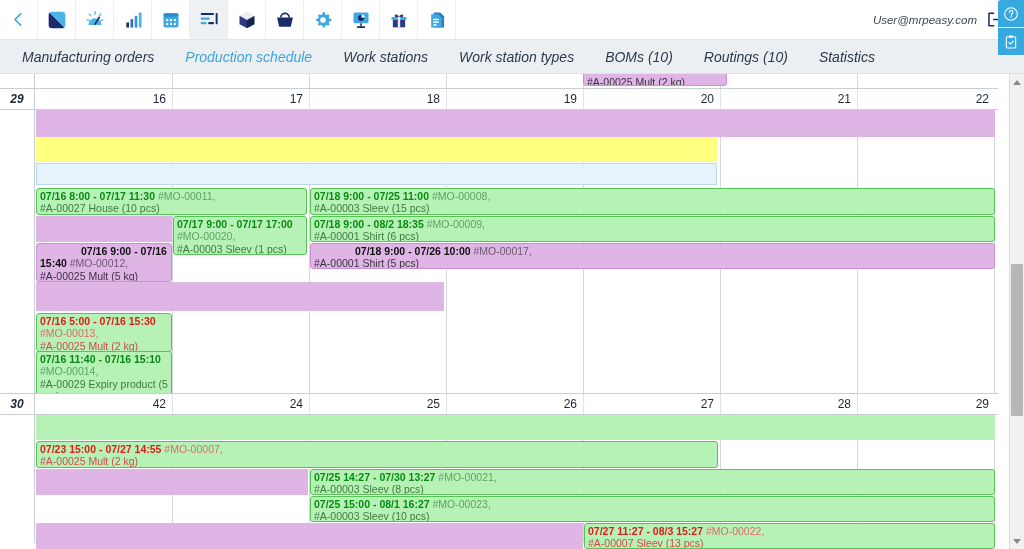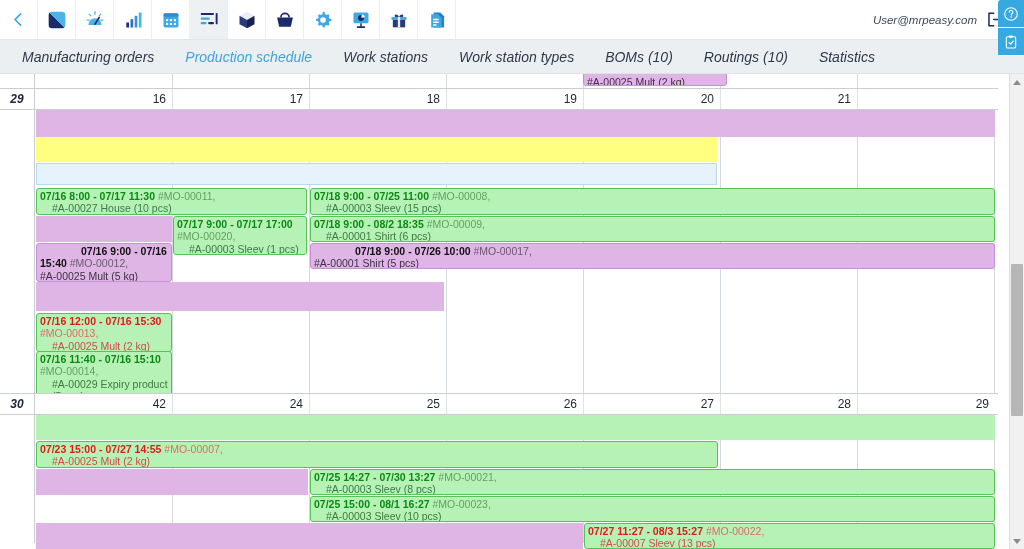--- a/index.html
+++ b/index.html
@@ -93,21 +93,21 @@
     border-radius:3px;
   }
   .bar.green{background:#b6f2b6;border:1px solid #55c455;}
   .bar.purple{background:#dfb5e6;border:1px solid #c98fd4;}
   .bar.yellow{background:#ffff80;border:1px solid #e3e33c;}
   .bar.blue{background:#e7f3fc;border:1px solid #bcd8ee;}
   .bar.plain{border:none;border-radius:0;}
   .bar .t{font-weight:bold;}
   .bar.green .t{color:#0a8a12;}
   .bar.green .m{color:#5fa35f;}
-  .bar.green .p{color:#3f7a3f;margin-left:12px;}
+  .bar.green .p{color:#3f7a3f;}
   .bar.purple .t{color:#111111;padding-left:41px;}
   .bar.purple .m{color:#6a5a6e;}
   .bar.purple .p{color:#3c3340;}
   .bar.late .t{color:#e01b1b;}
   .bar.late .m{color:#e06a6a;}
   .bar.late .p{color:#d24a4a;}
 
   
   .vscroll{
     position:absolute;right:0;top:74px;width:14px;height:475px;
@@ -316,20 +316,21 @@
 
       <div class="weekband">
         <div class="dayheader">
           <div class="wk">29</div>
           <div class="dnum" style="left:35px;width:138px;">16</div>
           <div class="dnum" style="left:173px;width:137px;">17</div>
           <div class="dnum" style="left:310px;width:137px;">18</div>
           <div class="dnum" style="left:447px;width:137px;">19</div>
           <div class="dnum" style="left:584px;width:137px;">20</div>
           <div class="dnum" style="left:721px;width:137px;">21</div>
+          <div class="dnum" style="left:858px;width:137px;border-right:none;">22</div>
         </div>
 
         <div class="body" style="height:283px;">
           <div class="wkcol"></div>
           <div class="vline major" style="left:172px;"></div>
           <div class="vline major" style="left:309px;"></div>
           <div class="vline major" style="left:446px;"></div>
           <div class="vline major" style="left:583px;"></div>
           <div class="vline major" style="left:720px;"></div>
           <div class="vline major" style="left:857px;"></div>
@@ -375,21 +376,21 @@
 
           <div class="bar purple" style="left:310px;top:133px;width:685px;height:26px;">
             <span class="t">07/18 9:00 - 07/26 10:00 </span>
             <span class="m">#MO-00017,</span>
             <div class="p">#A-00001 Shirt (5 pcs)</div>
           </div>
 
           <div class="bar purple plain" style="left:36px;top:172px;width:408px;height:29px;"></div>
 
           <div class="bar green late" style="left:36px;top:203px;width:136px;height:39px;">
-            <span class="t">07/16 12:00 - 07/16 15:30 </span>
+            <span class="t">07/16 5:00 - 07/16 15:30 </span>
             <span class="m">#MO-00013,</span>
             <div class="p">#A-00025 Mult (2 kg)</div>
           </div>
 
           <div class="bar green" style="left:36px;top:241px;width:136px;height:51px;">
             <span class="t">07/16 11:40 - 07/16 15:10 </span>
             <span class="m">#MO-00014,</span>
             <div class="p">#A-00029 Expiry product (5 pcs)</div>
           </div>
         </div>

